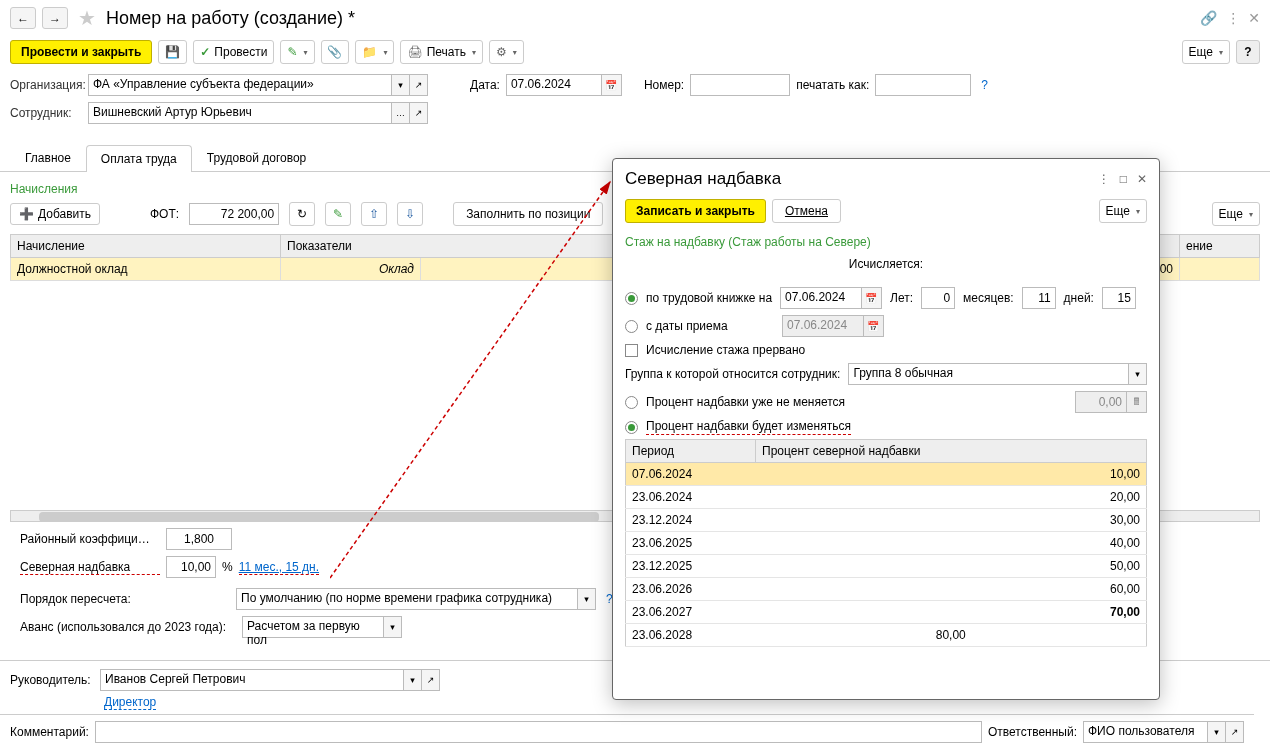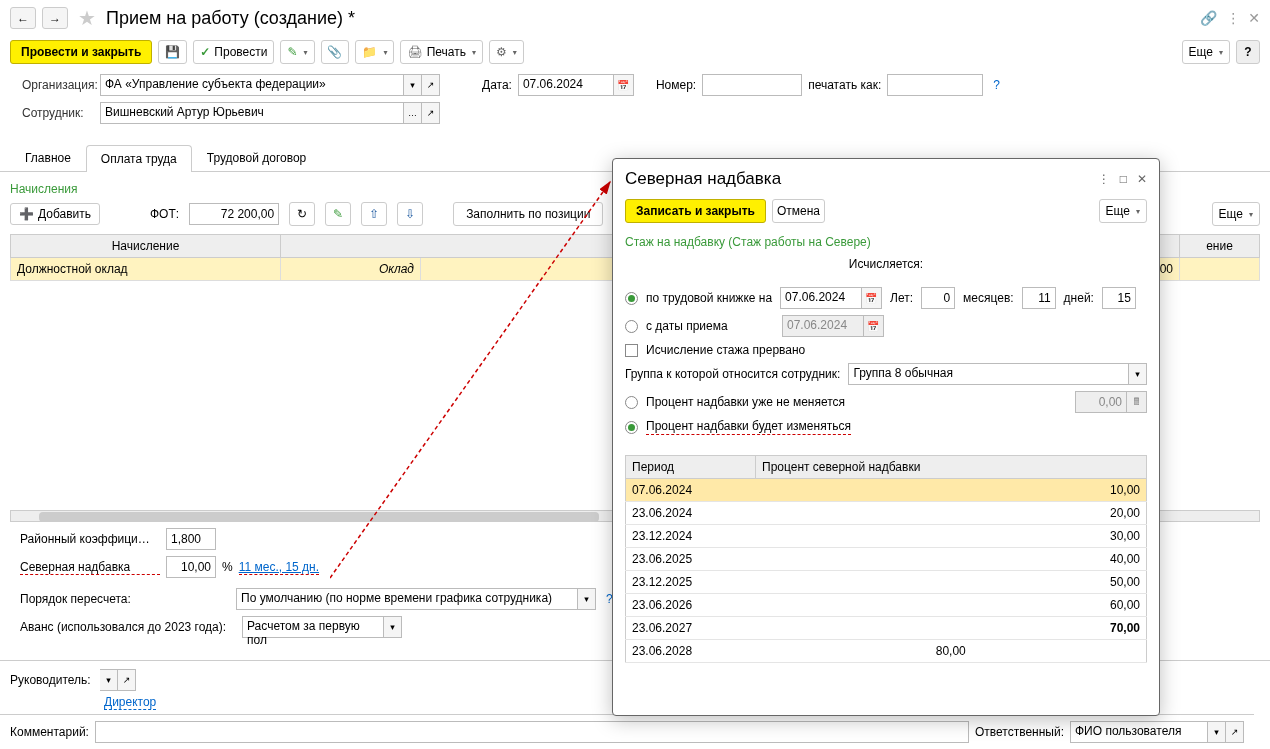--- a/index.html
+++ b/index.html
@@ -20,21 +20,21 @@
 .btn-more { margin-left: auto; }
 .dropdown-arrow { font-size: 8px; color: #666; margin-left: 2px; }
 .save-icon { color: #1e5aa0; }
 .check-green { color: #3a9a3a; font-weight: bold; }
 .pencil-green { color: #3a9a3a; }
 .clip-icon, .folder-icon, .print-icon, .gear-blue { color: #666; }
 .folder-icon { color: #d4a017; }
 
 
 .form-section { padding: 0 10px; }
-.form-row { display: flex; align-items: center; margin-bottom: 6px; gap: 6px; margin-left: 12px; }
+.form-row { display: flex; align-items: center; margin-bottom: 6px; gap: 6px; }
 .form-label { width: 72px; color: #333; }
 .text-input { border: 1px solid #bbb; padding: 2px 4px; height: 22px; background: #fff; }
 .select-like { display: flex; }
 .select-main { border: 1px solid #bbb; padding: 2px 4px; height: 22px; background: #fff; flex: 1; }
 .select-btn { border: 1px solid #bbb; border-left: none; width: 18px; height: 22px; background: #f5f5f5; display: flex; align-items: center; justify-content: center; font-size: 9px; cursor: pointer; }
 .help-q { color: #0066cc; cursor: pointer; padding: 0 4px; }
 
 
 .tabs { display: flex; border-bottom: 1px solid #ccc; padding: 0 10px; margin-top: 20px; }
 .tab { padding: 6px 14px; border: 1px solid transparent; border-bottom: none; cursor: pointer; border-radius: 4px 4px 0 0; }
@@ -45,21 +45,21 @@
 .green-link { color: #3a9a3a; cursor: pointer; }
 .accruals-toolbar { display: flex; align-items: center; gap: 10px; margin: 6px 0; }
 .btn-add { border: 1px solid #ccc; padding: 3px 8px; border-radius: 3px; cursor: pointer; background: #fff; display: flex; align-items: center; gap: 4px; }
 .plus-green { color: #3a9a3a; font-weight: bold; }
 .num-input { border: 1px solid #bbb; padding: 2px 4px; height: 22px; text-align: right; width: 90px; }
 .icon-btn-sm { border: 1px solid #ccc; width: 26px; height: 24px; display: inline-flex; align-items: center; justify-content: center; border-radius: 3px; cursor: pointer; background: #fff; }
 .arrow-blue { color: #1e5aa0; }
 
 
 .main-table { width: 100%; border: 1px solid #ccc; border-collapse: collapse; margin-top: 2px; }
-.main-table th { background: #eee; border: 1px solid #ccc; padding: 4px 6px; text-align: center; font-weight: normal; }
+.main-table th { background: #eee; border: 1px solid #ccc; padding: 4px 6px; text-align: left; font-weight: normal; }
 .main-table td { border: 1px solid #ddd; padding: 4px 6px; }
 .row-hilite td { background: #fff3c0; }
 .italic { font-style: italic; text-align: right; }
 .right { text-align: right; }
 .table-wrap { height: 290px; overflow: hidden; position: relative; }
 .scroll-hint { position: absolute; bottom: 0; left: 0; right: 0; height: 12px; background: #eee; border: 1px solid #ccc; }
 .scroll-thumb { position: absolute; left: 28px; width: 560px; height: 10px; top: 1px; background: #ccc; border-radius: 4px; }
 
 
 .bottom-fields { padding: 6px 10px; }
@@ -87,38 +87,38 @@
 .radio.checked::after { content: ""; width: 7px; height: 7px; background: #3a9a3a; border-radius: 50%; }
 .checkbox { width: 13px; height: 13px; border: 1px solid #888; display: inline-block; }
 .mini-input { border: 1px solid #bbb; height: 22px; padding: 2px 4px; text-align: right; }
 .date-group { display: inline-flex; }
 .date-in { border: 1px solid #bbb; height: 22px; padding: 2px 4px; width: 82px; }
 .date-btn { border: 1px solid #bbb; border-left: none; width: 20px; height: 22px; background: #f5f5f5; display: flex; align-items: center; justify-content: center; font-size: 10px; }
 .disabled { background: #eee; color: #888; }
 .radio-dashed { border-bottom: 1px dashed #c00; padding-bottom: 1px; display: inline-block; }
 
 
-.modal-table { width: 100%; border: 1px solid #ccc; border-collapse: collapse; margin-top: 20px; }
+.modal-table { width: 100%; border: 1px solid #ccc; border-collapse: collapse; margin-top: 4px; }
 .modal-table th { background: #eee; border: 1px solid #ccc; padding: 4px 6px; text-align: left; font-weight: normal; }
 .modal-table td { border-bottom: 1px solid #e5e5e5; padding: 4px 6px; }
 .modal-table tr.sel td { background: #ffe9a8; }
 
 
 .annotation-line { position: absolute; left: 330px; top: 180px; width: 285px; height: 400px; pointer-events: none; }
 
 .btn-help-sq { border: 1px solid #ccc; width: 24px; height: 24px; display: inline-flex; align-items: center; justify-content: center; border-radius: 3px; font-weight: bold; cursor: pointer; }
 </style>
 </head>
 <body>
 
 <div class="top-header">
   <div class="nav-btn">←</div>
   <div class="nav-btn">→</div>
   <span class="star-icon">★</span>
-  <span class="page-title">Прием на работу (создание) *</span>
+  <span class="page-title">Номер на работу (создание) *</span>
   <div class="top-right">
     <span class="top-icon">🔗</span>
     <span class="top-icon">⋮</span>
     <span class="top-icon">✕</span>
   </div>
 </div>
 
 <div class="toolbar">
   <button class="btn-yellow">Провести и закрыть</button>
   <button class="btn-toolbar">
@@ -247,21 +247,21 @@
     </table>
     <div class="scroll-hint">
         <div class="scroll-thumb"></div>
       </div>
   </div>
 
   
   <div class="bottom-fields">
     <div class="bfrow">
       <span class="bf-label">Районный коэффици…</span>
-      <input class="num-input" style="width: 50px; text-align: left;" value="1,800">
+      <input class="num-input" style="width: 66px; text-align: center;" value="1,800">
     </div>
     <div class="bfrow">
       <span class="bf-label dashed-underline">Северная надбавка</span>
       <input class="num-input" style="width: 50px;" value="10,00">
       <span>%</span>
       <span class="link-blue dashed-underline">11 мес., 15 дн.</span>
     </div>
     <div class="bfrow" style="margin-top:10px;">
       <span class="bf-wide-label">Порядок пересчета:</span>
       <div class="select-like" style="width:360px;">
@@ -277,34 +277,35 @@
         <div class="select-btn">▾</div>
       </div>
     </div>
   </div>
 </div>
 
 <div style="border-top:1px solid #ccc;padding:8px 10px 0;">
   <div class="bfrow">
     <span style="width:84px;">Руководитель:</span>
     <div class="select-like" style="width:340px;">
+      <div class="select-main">Иванов Сергей Петрович</div>
       <div class="select-btn">▾</div>
       <div class="select-btn">↗</div>
     </div>
   </div>
   <div class="director-link-row">
     <span class="link-blue" style="text-decoration:none;border-bottom:1px dashed #0066cc;">Директор</span>
   </div>
 </div>
 
 <div class="footer">
   <span>Комментарий:</span>
   <input class="text-input" style="flex: 1 1 0%;">
   <span>Ответственный:</span>
-  <div class="select-like" style="width:174px;border-radius:6px;">
+  <div class="select-like" style="width:161px;border-radius:6px;">
     <div class="select-main">ФИО пользователя</div>
     <div class="select-btn">▾</div>
     <div class="select-btn">↗</div>
   </div>
 </div>
 
 <svg class="annotation-line">
   <defs>
     <marker id="arr" markerWidth="10" markerHeight="10" refX="8" refY="3" orient="auto">
       <path d="M0,0 L0,6 L9,3 z" fill="#c00"></path>
@@ -317,21 +318,21 @@
   <div class="modal-header">
     <span class="modal-title">Северная надбавка</span>
     <div class="modal-header-icons">
       <span>⋮</span>
       <span>□</span>
       <span>✕</span>
     </div>
   </div>
   <div class="modal-toolbar">
     <button class="btn-yellow">Записать и закрыть</button>
-    <button class="btn-toolbar" style="padding:0 4px;">Отмена</button>
+    <button class="btn-toolbar" style="padding:0 12px;text-decoration:underline;">Отмена</button>
     <div style="margin-left:auto;">
       <button class="btn-toolbar">
           <span>Еще</span>
           <span class="dropdown-arrow">▾</span>
         </button>
     </div>
   </div>
   <div class="modal-body">
     <span class="modal-green">Стаж на надбавку (Стаж работы на Севере)</span>
     <div style="margin-bottom:16px;text-align:center;">Исчисляется:</div>

